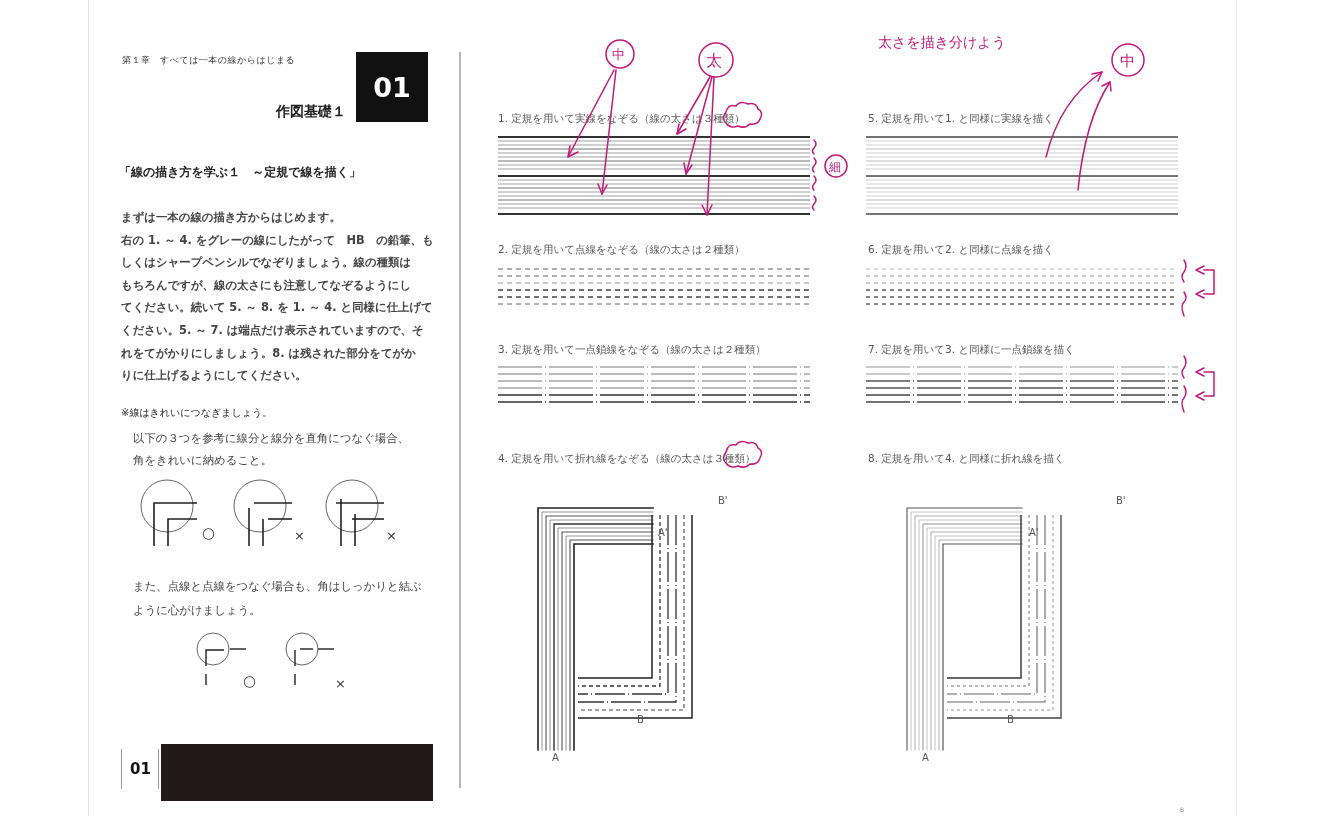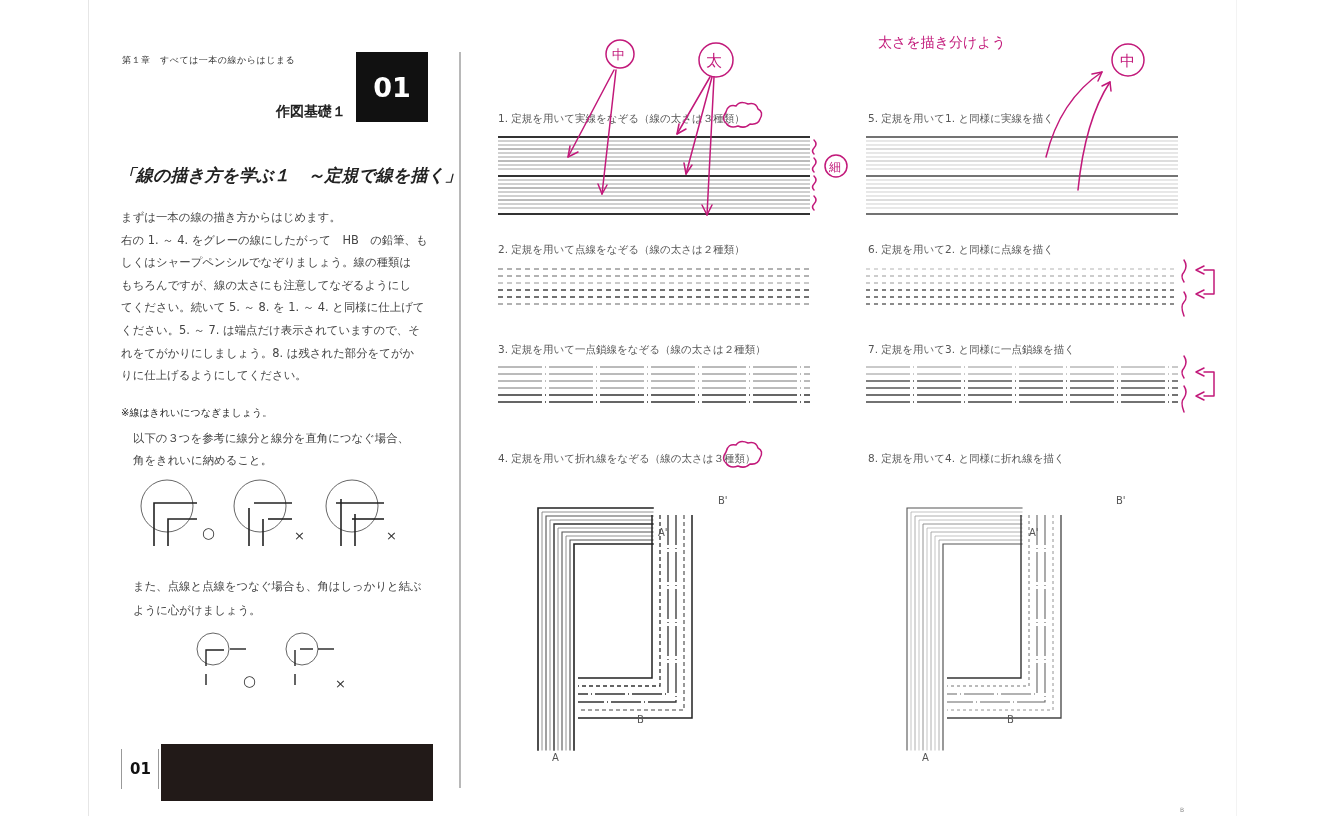--- a/index.html
+++ b/index.html
@@ -7,23 +7,23 @@
          font-family: "DejaVu Sans", "Liberation Sans", sans-serif; color:#333; }
   .abs { position:absolute; }
   .page-shadow-left { left:88px; top:0; width:1px; height:816px; background:#e6e6e6; }
   .page-right-edge { left:1236px; top:0; width:1px; height:816px; background:#f3f3f3; }
   .spine { left:459px; top:52px; width:2px; height:736px; background:#b8b8b8; }
 
   .chapter { left:122px; top:54px; font-size:9px; color:#333; letter-spacing:0.5px; }
   .num-box { left:356px; top:52px; width:72px; height:70px; background:#111;
              color:#fff; font-size:27px; font-weight:bold; display:flex; align-items:center; justify-content:center; }
   .subtitle { left:276px; top:103px; font-size:14px; font-weight:bold; color:#222; }
-  .heading { left:119px; top:164px; font-size:17px; color:#222; font-weight:bold;font-style:italic; }
+  .heading { left:119px; top:164px; font-size:12px; color:#222; font-weight:bold; }
   .body-text { left:121px; top:206px; width:325px; font-size:11.4px; line-height:22.6px; color:#444; }
-  .body-text p { margin:0; }
+  .body-text p { margin:0;font-weight:bold; }
   .note-title { left:121px; top:406px; font-size:10px; color:#222; font-weight:normal; }
   .note-text { left:133px; top:427px; width:320px; font-size:11.4px; line-height:22px; color:#444; }
   .note-text p { margin:0; }
   .note2 { left:133px; top:574px; width:320px; font-size:11.4px; line-height:24px; color:#444; }
   .note2 p { margin:0; }
 
   .footer-bar { left:121px; top:749px; width:1px; height:40px; background:#999; }
   .footer-num { left:130px; top:760px; font-size:15px; font-weight:bold; color:#111; }
   .footer-bar2 { left:158px; top:749px; width:1px; height:40px; background:#999; }
   .footer-box { left:161px; top:744px; width:272px; height:57px; background:#221a18; }

